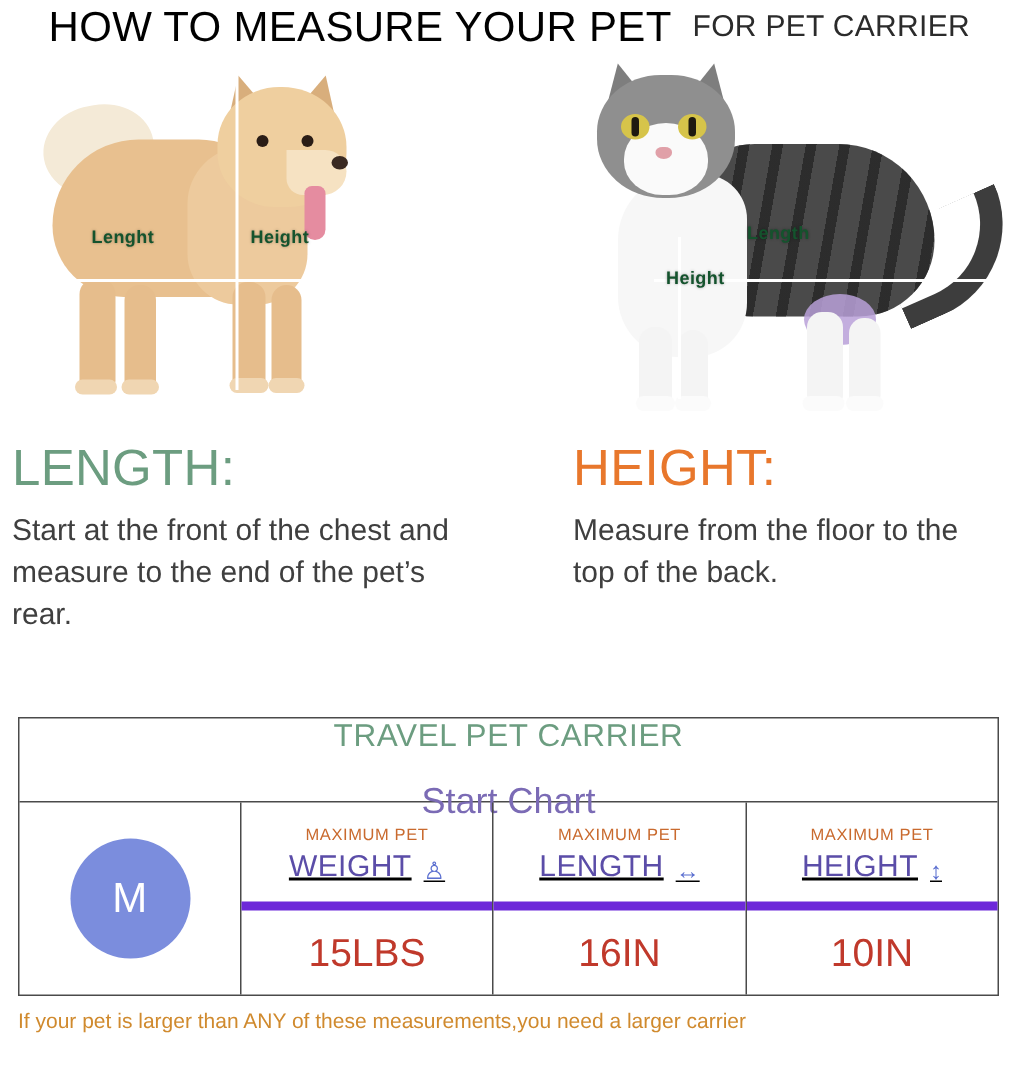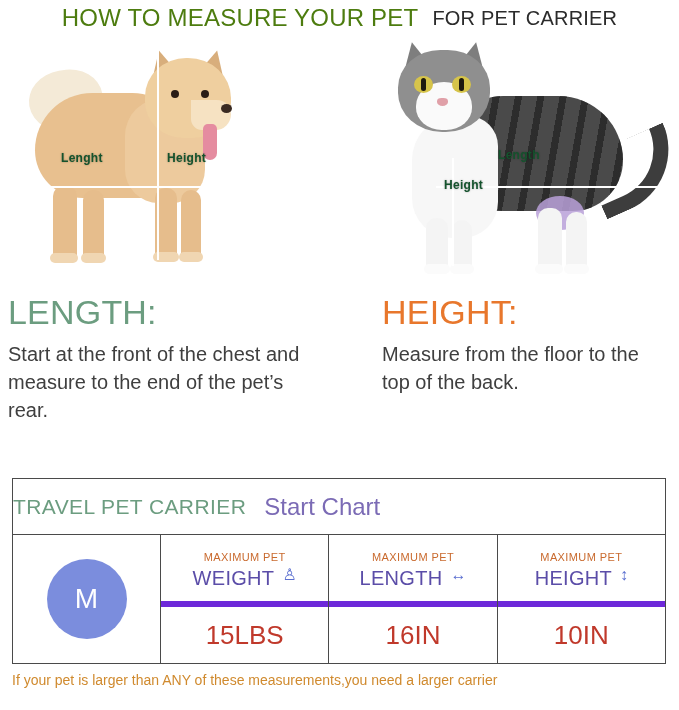--- a/index.html
+++ b/index.html
@@ -19,22 +19,22 @@
     top: 2px;
     left: 0;
     width: 679px;
     height: 32px;
     display: flex;
     align-items: center;
     justify-content: center;
     gap: 14px;
   }
   .header-left {
-    font-size: 24px;
-    color: #4d7c0f;
+    font-size: 28px;
+    color: #000000;
     letter-spacing: 0.2px;
     white-space: nowrap;
   }
   .header-right {
     font-size: 20px;
     color: #2b2b2b;
     letter-spacing: 0.2px;
     white-space: nowrap;
   }
 
@@ -331,22 +331,23 @@
     top: 478px;
     width: 654px;
     height: 186px;
     border: 1px solid #4a4a4a;
   }
   .chart-head {
     height: 56px;
     border-bottom: 1px solid #4a4a4a;
     display: flex;
     align-items: center;
-    justify-content: flex-start;
+    justify-content: space-between;
     gap: 18px;
+    flex-direction: column;
   }
   .chart-head .t1 {
     font-size: 21px;
     color: #6c9d80;
     letter-spacing: 0.4px;
   }
   .chart-head .t2 {
     font-size: 24px;
     color: #7b6bb5;
   }
@@ -388,23 +389,24 @@
     justify-content: center;
     padding-top: 4px;
   }
   .metric-kicker {
     font-size: 11px;
     color: #c96a2e;
     letter-spacing: 0.4px;
   }
   .metric-name-row {
     display: flex;
-    align-items: flex-start;
+    align-items: flex-end;
     gap: 8px;
     margin-top: 4px;
+    text-decoration: underline;
   }
   .metric-name {
     font-size: 20px;
     color: #5b4da8;
     letter-spacing: 0.3px;
   }
   .metric-icon {
     color: #5b6fd0;
     font-size: 16px;
     line-height: 16px;

